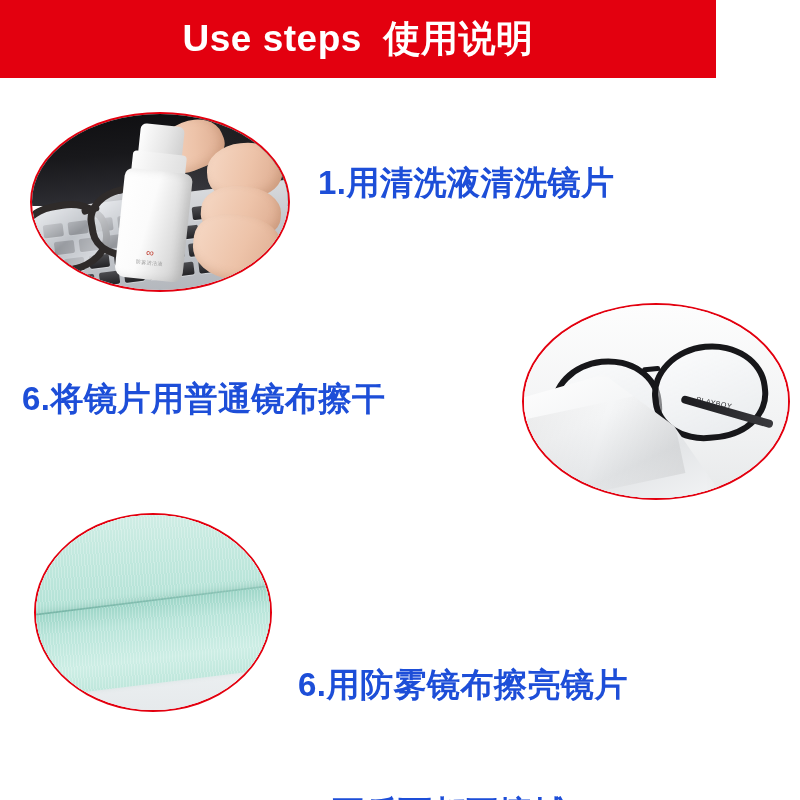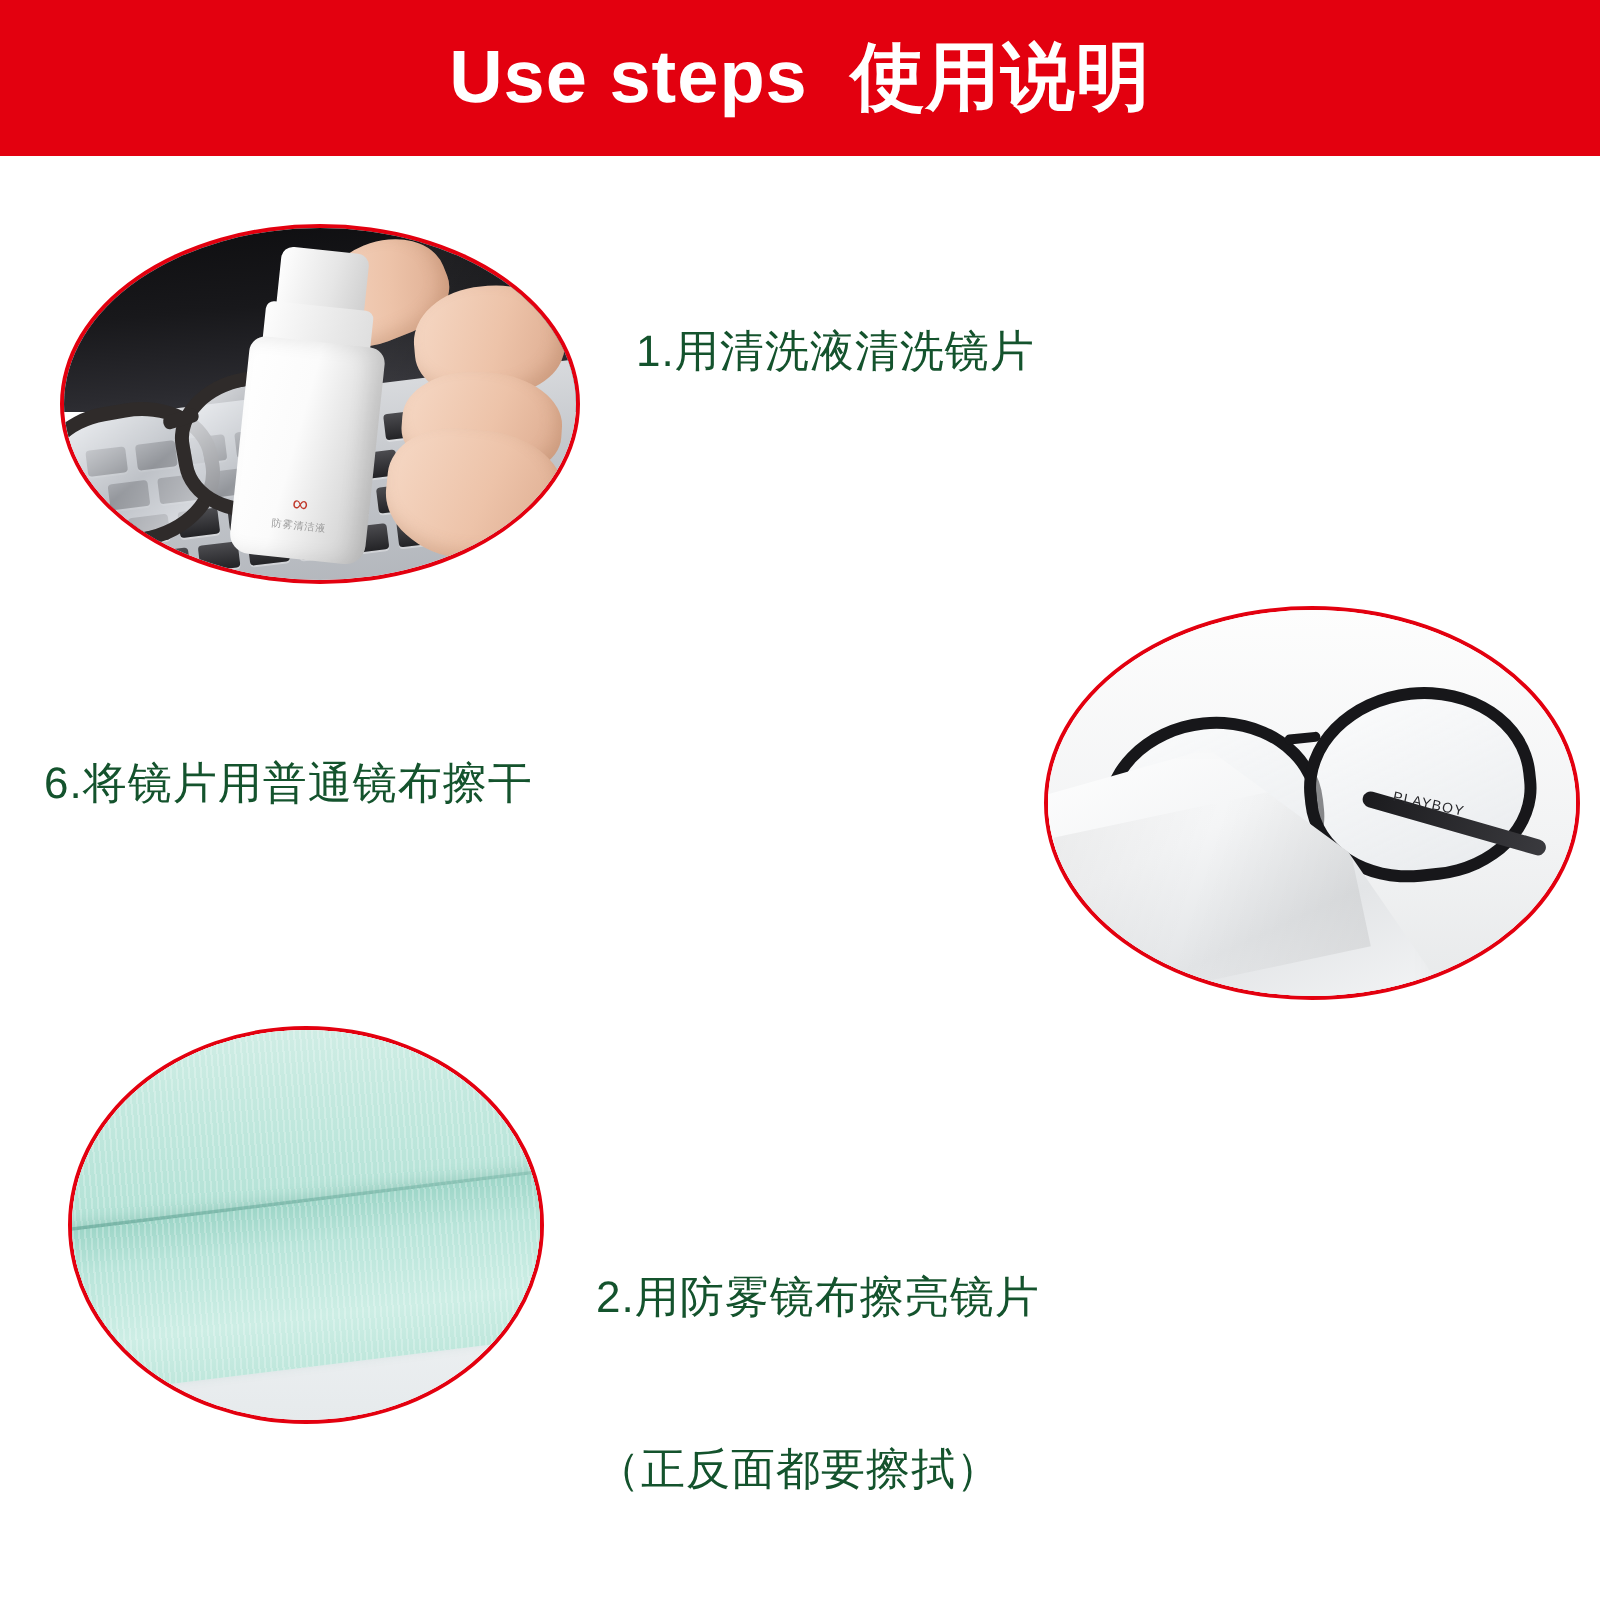--- a/index.html
+++ b/index.html
@@ -13,21 +13,21 @@
     font-family: "Liberation Sans", "DejaVu Sans", sans-serif;
     overflow: hidden;
     position: relative;
   }
 
   
   .banner {
     position: absolute;
     left: 0;
     top: 0;
-    width: 800px;
+    width: 716px;
     height: 78px;
     background: #e3000f;
     display: flex;
     align-items: center;
     justify-content: center;
   }
   .banner-title {
     color: #ffffff;
     font-size: 37px;
     font-weight: 700;
@@ -51,26 +51,26 @@
     background: #ffffff;
   }
   .photo-inner {
     position: absolute;
     inset: 0;
     overflow: hidden;
   }
 
   .step-text {
     position: absolute;
-    color: #14532d;
-    font-size: 22px;
+    color: #1d4ed8;
+    font-size: 33px;
     line-height: 1.30;
     letter-spacing: 0.5px;
     white-space: pre;
-    font-weight: 400;
+    font-weight: 700;
   }
 
   
   #ellipse-1 { left: 30px; top: 112px; width: 260px; height: 180px; }
   
   .kb-screen {
     position: absolute; left: -6%; top: -4%; width: 112%; height: 56%;
     background: linear-gradient(175deg,#0c0c0e 0%,#18181b 45%,#2b2b30 78%,#3b3b41 100%);
   }
   .kb-screen::after{
@@ -345,16 +345,16 @@
         <div class="cloth-tex"></div>
       </div>
       <div class="cloth-fold"></div>
       <div class="cloth-m2">
         <div class="cloth-tex"></div>
       </div>
     </div>
   </div>
 
   <div class="step-text" id="text-3">
-    <div>2.用防雾镜布擦亮镜片</div>
+    <div>6.用防雾镜布擦亮镜片</div>
     <div>（正反面都要擦拭）</div>
   </div>
 </div>
 
 </body></html>

